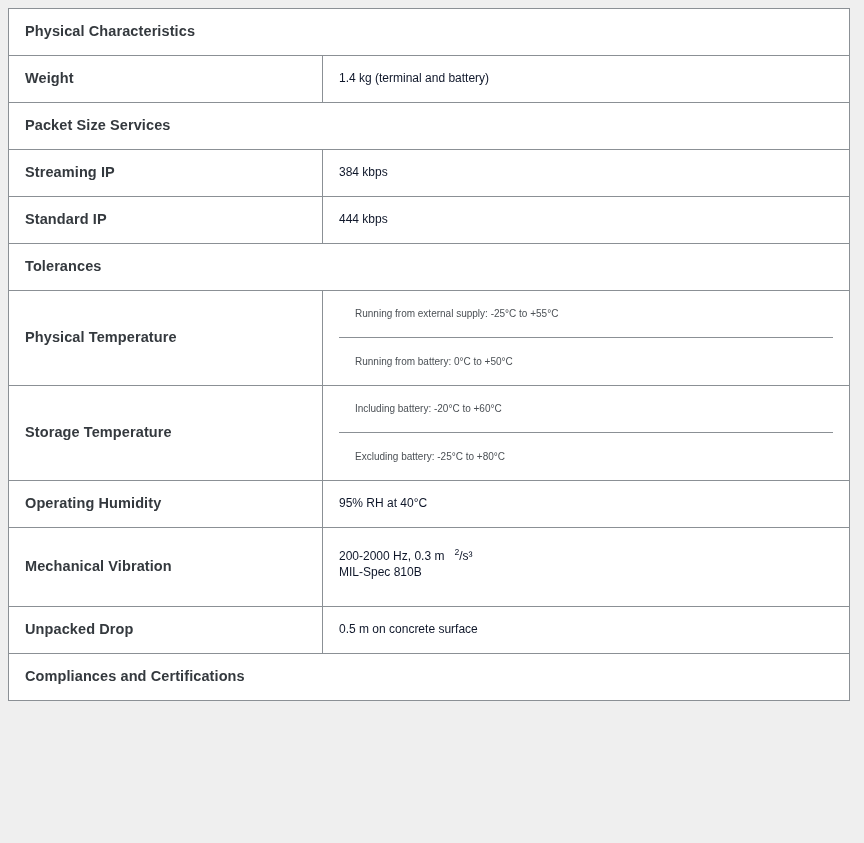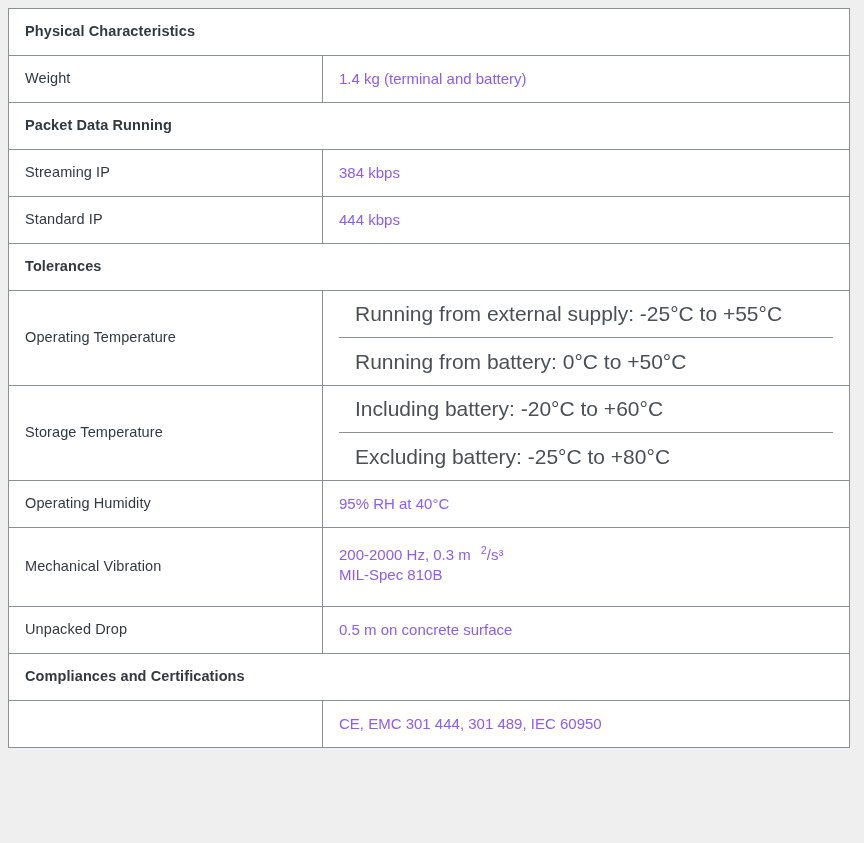--- a/index.html
+++ b/index.html
@@ -48,45 +48,45 @@
     height: 46px;
     font-weight: bold;
     font-size: 14.5px;
     color: #34393e;
     letter-spacing: 0.1px;
   }
 
   
   td.label-cell {
     height: 46px;
-    font-weight: normal;
+    font-weight: bold;
     font-size: 14.5px;
     color: #34393e;
     letter-spacing: 0.1px;
   }
 
   
   td.value-cell {
     height: 46px;
     font-weight: normal;
-    font-size: 15px;
-    color: #8b5cf6;
+    font-size: 12px;
+    color: #0f172a;
   }
 
   
   td.subgroup-cell {
     padding: 0;
   }
   td.subgroup-cell .subrow {
     box-sizing: border-box;
     height: 47px;
     display: flex;
     align-items: center;
     padding: 0 16px;
-    font-size: 21px;
+    font-size: 10px;
     color: #4b5055;
     border-bottom: 1px solid #8b9095;
   }
   td.subgroup-cell .subrow:last-child {
     border-bottom: none;
   }
 
   
   td.value-cell.multiline {
     height: 70px;
@@ -122,35 +122,35 @@
     </colgroup>
     <tbody id="spec-table-body">
         <tr class="section-row">
           <td class="section-cell" colspan="2">Physical Characteristics</td>
         </tr>
         <tr class="pair-row">
           <td class="label-cell">Weight</td>
           <td class="value-cell">1.4 kg (terminal and battery)</td>
         </tr>
         <tr class="section-row">
-          <td class="section-cell" colspan="2">Packet Data Running</td>
+          <td class="section-cell" colspan="2">Packet Size Services</td>
         </tr>
         <tr class="pair-row">
           <td class="label-cell">Streaming IP</td>
           <td class="value-cell">384 kbps</td>
         </tr>
         <tr class="pair-row">
           <td class="label-cell">Standard IP</td>
           <td class="value-cell">444 kbps</td>
         </tr>
         <tr class="section-row">
           <td class="section-cell" colspan="2">Tolerances</td>
         </tr>
         <tr class="subgroup-row">
-          <td class="label-cell tall-2">Operating Temperature</td>
+          <td class="label-cell tall-2">Physical Temperature</td>
           <td class="subgroup-cell">
             <div class="subrow">Running from external supply: -25°C to +55°C</div>
             <div class="subrow">Running from battery: 0°C to +50°C</div>
           </td>
         </tr>
         <tr class="subgroup-row">
           <td class="label-cell tall-2">Storage Temperature</td>
           <td class="subgroup-cell">
             <div class="subrow">Including battery: -20°C to +60°C</div>
             <div class="subrow">Excluding battery: -25°C to +80°C</div>
@@ -167,19 +167,15 @@
             <span class="vline">MIL-Spec 810B</span>
           </td>
         </tr>
         <tr class="pair-row">
           <td class="label-cell">Unpacked Drop</td>
           <td class="value-cell">0.5 m on concrete surface</td>
         </tr>
         <tr class="section-row">
           <td class="section-cell" colspan="2">Compliances and Certifications</td>
         </tr>
-        <tr class="pair-row">
-          <td class="label-cell empty-cell"></td>
-          <td class="value-cell">CE, EMC 301 444, 301 489, IEC 60950</td>
-        </tr>
       </tbody>
   </table>
 </div>
 
 </body></html>

